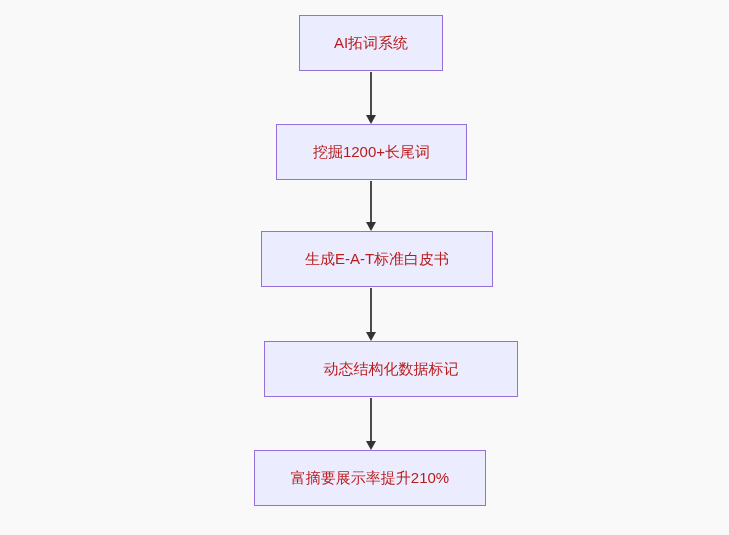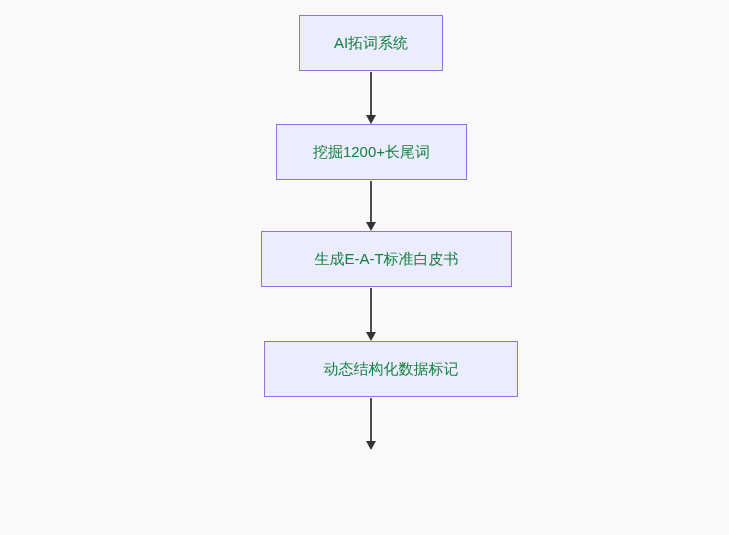--- a/index.html
+++ b/index.html
@@ -20,31 +20,31 @@
     top: 0;
     width: 729px;
     height: 535px;
   }
   .node {
     position: absolute;
     box-sizing: border-box;
     height: 56px;
     background: #ececff;
     border: 1px solid #9370db;
-    color: #15803d;
+    color: #b91c1c;
     font-size: 15px;
     display: flex;
     align-items: center;
     justify-content: center;
     text-align: center;
     white-space: nowrap;
   }
   .node-1 { left: 299px; top: 15px;  width: 144px; }
   .node-2 { left: 276px; top: 124px; width: 191px; }
-  .node-3 { left: 261px; top: 231px; width: 251px; }
+  .node-3 { left: 261px; top: 231px; width: 232px; }
   .node-4 { left: 264px; top: 341px; width: 254px; }
   .node-5 { left: 254px; top: 450px; width: 232px; }
 
   .edge {
     position: absolute;
     width: 12px;
     margin-left: -6px;
     left: 371px;
   }
   .edge .line {
@@ -106,14 +106,17 @@
 
   <div class="node node-4">
     <span>动态结构化数据标记</span>
   </div>
 
   <div class="edge edge-4">
     <div class="line"></div>
     <div class="head"></div>
   </div>
 
+  <div class="node node-5">
+    <span>富摘要展示率提升210%</span>
+  </div>
 
 </div>
 
 </body></html>

